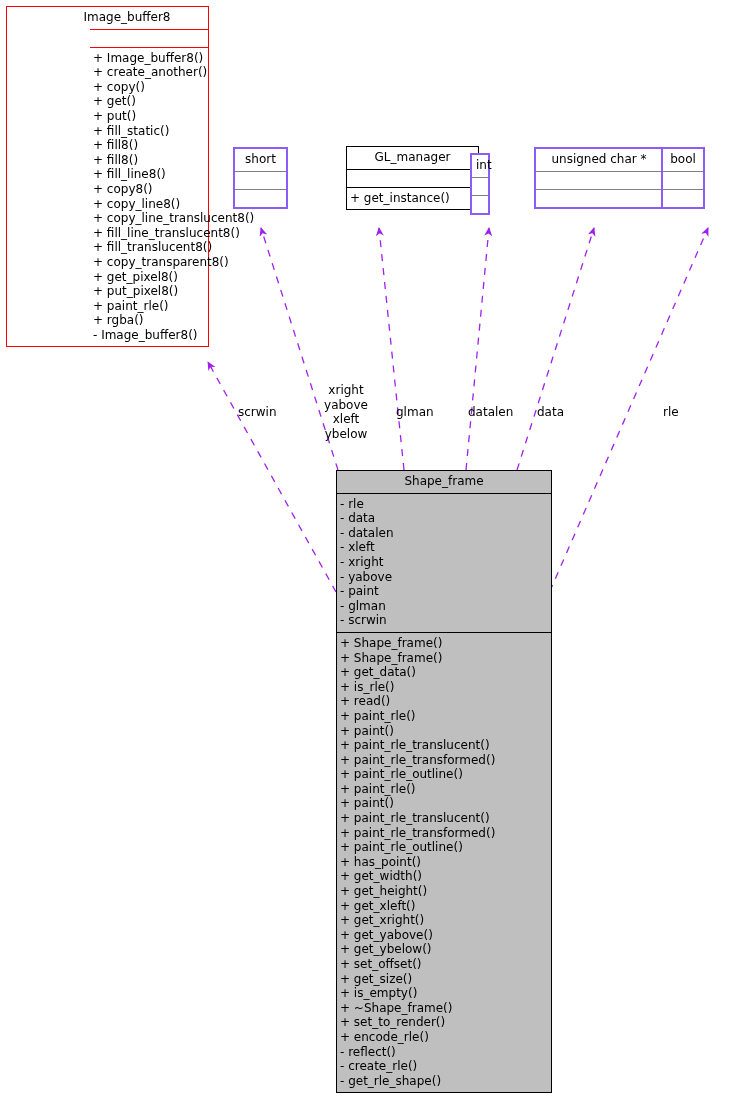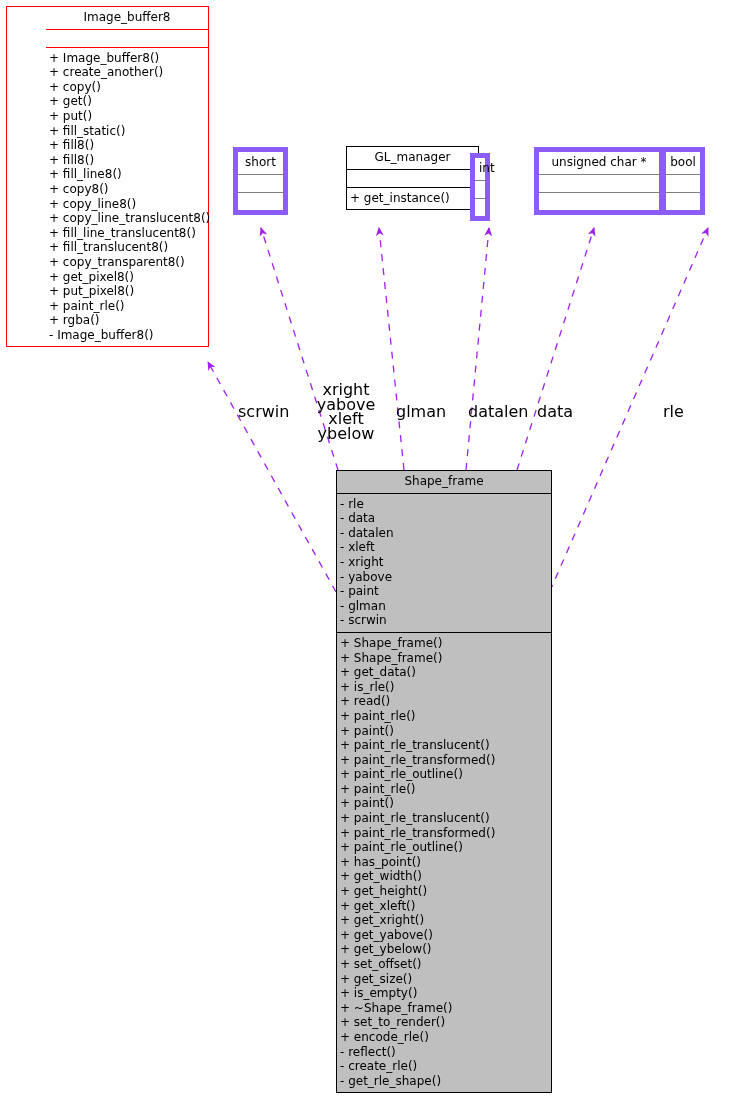--- a/index.html
+++ b/index.html
@@ -50,32 +50,32 @@
   }
   .node .members .row {
     white-space: nowrap;
   }
   .node .empty {
     height: 18px;
   }
 
   
   .node.red { border: 1px solid #ff0000; }
-  .node.red .compartment + .compartment { border-top: 1px solid #ff0000; }
+  .node.red .compartment + .compartment { border-top: 1px solid #ff0000; margin-left: 44px; }
   .node.black { border: 1px solid #000000; }
   .node.black .compartment + .compartment { border-top: 1px solid #000000; }
-  .node.grey { border: 5px solid #8b5cf6; }
+  .node.grey { border: 2px solid #8b5cf6; }
   .node.grey .compartment + .compartment { border-top: 1px solid #808080; }
 
   .node.filled { background: #bfbfbf; }
 
   
   .edge-label {
     position: absolute;
-    font-size: 16px;
+    font-size: 12px;
     line-height: 14.6px;
     color: #000000;
     white-space: nowrap;
   }
   .edge-label.center { text-align: center; }
 </style>
 </head>
 <body>
 
 <div id="canvas">

